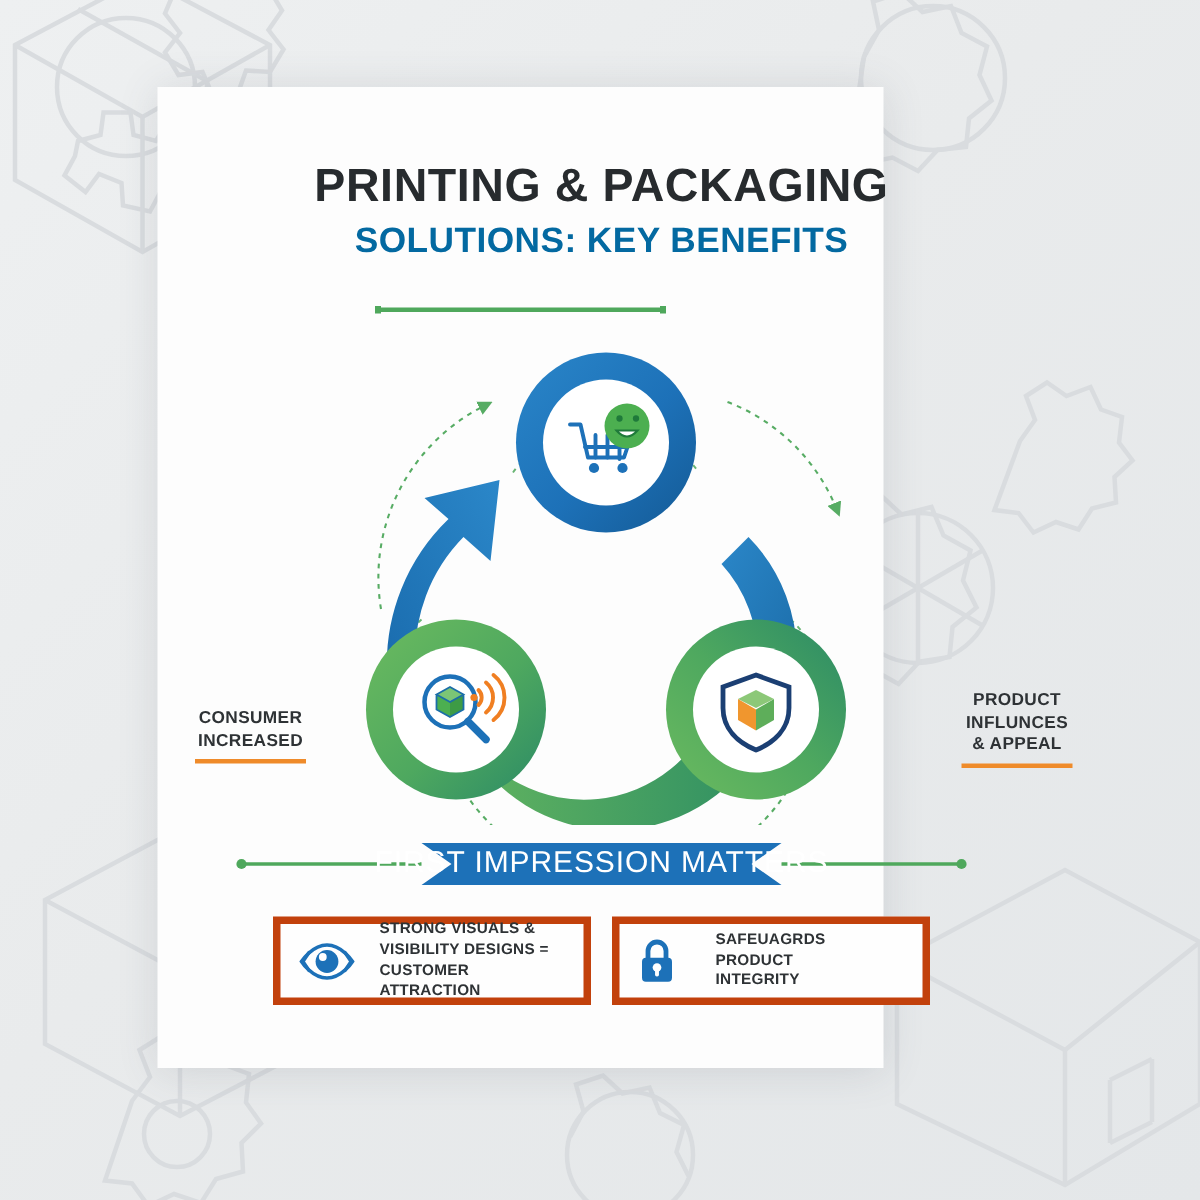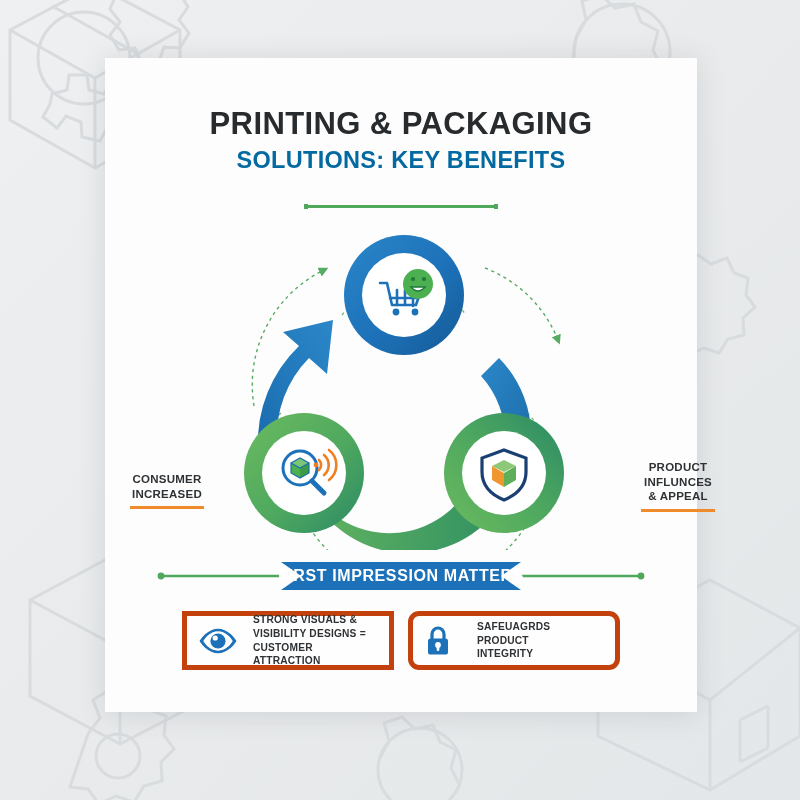--- a/index.html
+++ b/index.html
@@ -19,21 +19,21 @@
   
   #bg-pattern {
     position: absolute; inset: 0;
     width: 800px; height: 800px;
   }
 
   
   #card {
     position: absolute;
     left: 105px; top: 58px;
-    width: 592px; height: 654px;
+    width: 484px; height: 654px;
     background: #fdfdfd;
     box-shadow: 0 2px 26px rgba(80,90,100,0.16);
   }
 
   
   #title-block { position: absolute; left: 0; top: 50px; width: 592px; text-align: center; }
   #title-line1 {
     font-size: 31px; font-weight: bold; letter-spacing: 0.4px;
     color: #272b2e; line-height: 1.05;
     font-family: "Liberation Sans", sans-serif;
@@ -85,40 +85,40 @@
   #center-text .rule-bot { margin-top: 9px; }
 
   
   #ribbon-row {
     position: absolute; left: 0; top: 498px; width: 592px; height: 40px;
   }
   #ribbon-svg { position: absolute; left: 0; top: 0; }
   #ribbon-text {
     position: absolute; left: 0; top: 0; width: 592px; height: 40px;
     display: flex; align-items: center; justify-content: center;
-    font-size: 16px; font-weight: bold; letter-spacing: 0.6px;
+    font-size: 20px; font-weight: normal; letter-spacing: 0.6px;
     color: #ffffff;
     padding-bottom: 1px;
     box-sizing: border-box;
   }
 
   
   #bottom-boxes {
     position: absolute; left: 0; top: 553px; width: 592px;
     display: flex; justify-content: center; gap: 14px;
   }
   .info-box {
     display: flex; align-items: center; gap: 10px;
     border: 5px solid #c2410c;
     background: #fefefe;
     box-sizing: border-box;
     padding: 9px 12px;
   }
   #box-visuals  { width: 212px; height: 59px; }
-  #box-integrity{ width: 212px; height: 59px; border-radius: 11px; }
+  #box-integrity{ width: 212px; height: 59px; }
   .info-icon { flex: 0 0 auto; display: flex; align-items: center; justify-content: center; }
   .info-text {
     font-size: 10.2px; font-weight: bold; line-height: 1.33;
     letter-spacing: 0.2px; color: #2e3235;
   }
   #box-integrity .info-text { padding-left: 16px; }
   #box-visuals  .info-text { padding-left: 6px; }
 </style>
 </head>
 <body>

